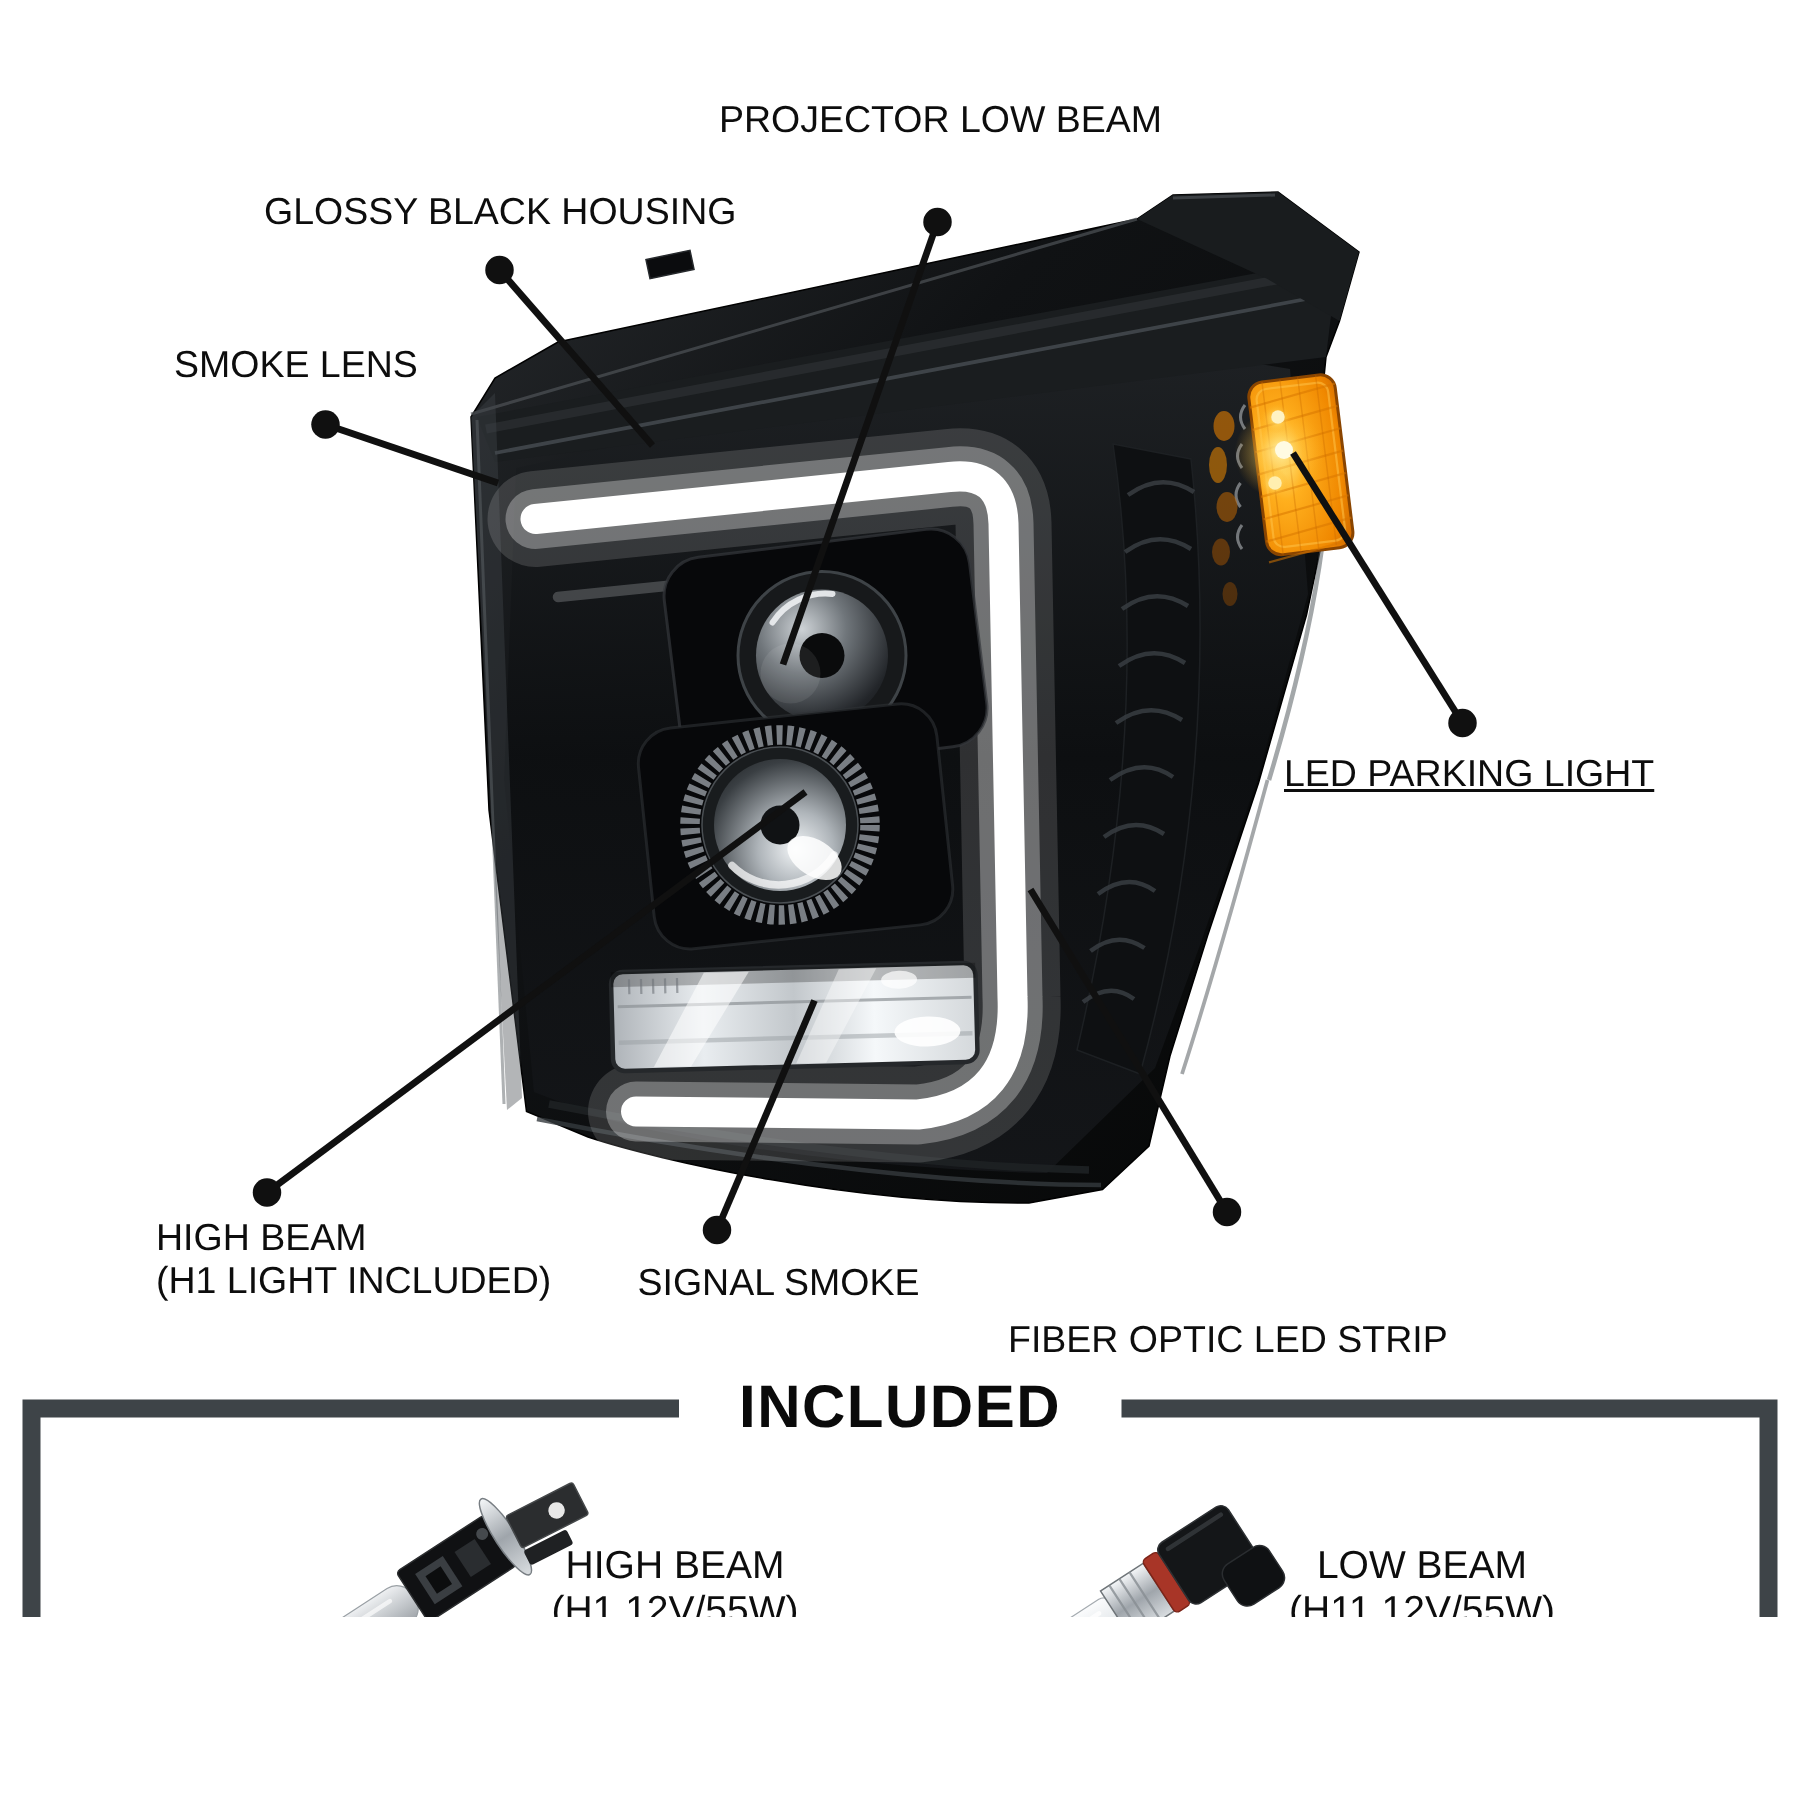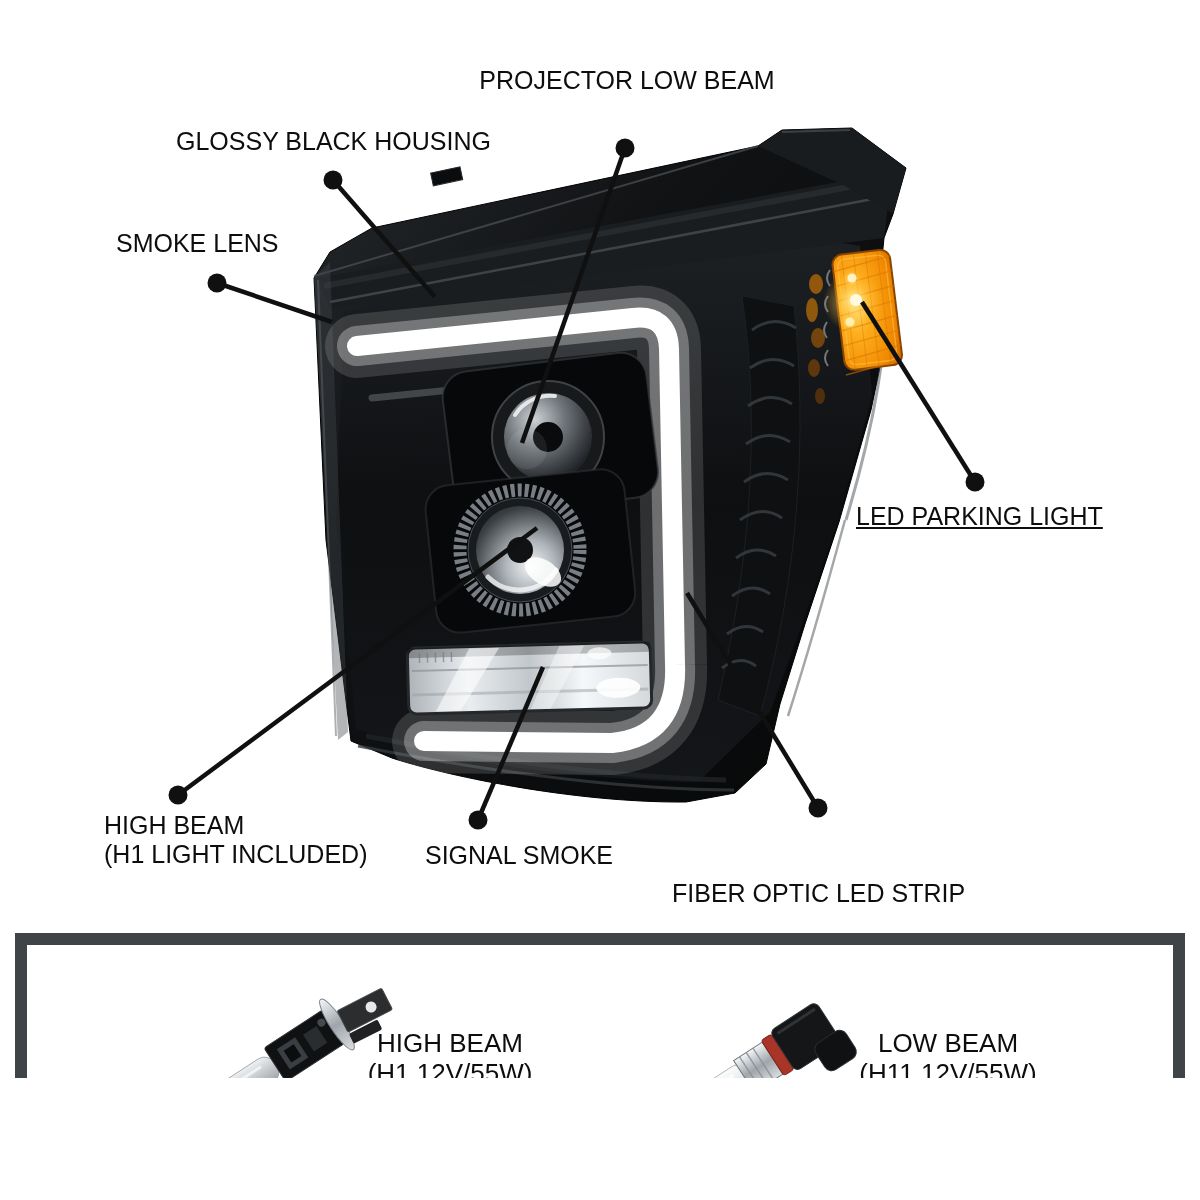--- a/index.html
+++ b/index.html
@@ -246,20 +246,21 @@
     <span>(H1 LIGHT INCLUDED)</span>
   </div>
   <div class="callout" style="left:425px;top:841px;">
     <span>SIGNAL SMOKE</span>
   </div>
   <div class="callout" style="left:672px;top:831px;margin-top:48px;">
     <span>FIBER OPTIC LED STRIP</span>
   </div>
 
   <div id="included-box"></div>
+  <div id="included-title">INCLUDED</div>
 
   <svg class="bulb-svg" style="left:175px;top:985px;" width="230" height="170" viewBox="0 0 230 170">
     <ellipse cx="115" cy="148" rx="92" ry="12" fill="url(#shGrad)"></ellipse>
     <g transform="translate(115,70) rotate(-33)">
       <rect x="-112" y="-6" width="12" height="12" rx="4" fill="#b6babf"></rect>
       <circle cx="-100" cy="0" r="13" fill="#c3c7cb"></circle>
       <rect x="-103" y="-14" width="86" height="28" rx="12" fill="url(#gGlassH1)" stroke="#9aa0a5" stroke-width=".8"></rect>
       <path d="M -95,-6 L -32,-6" stroke="#ffffff" stroke-width="3" opacity=".65" stroke-linecap="round"></path>
       <path d="M -92,8 L -36,8" stroke="#7e8388" stroke-width="2.5" opacity=".6" stroke-linecap="round"></path>
       <rect x="-18" y="-20" width="70" height="40" rx="3" fill="#101113" stroke="#2c2e30"></rect>

